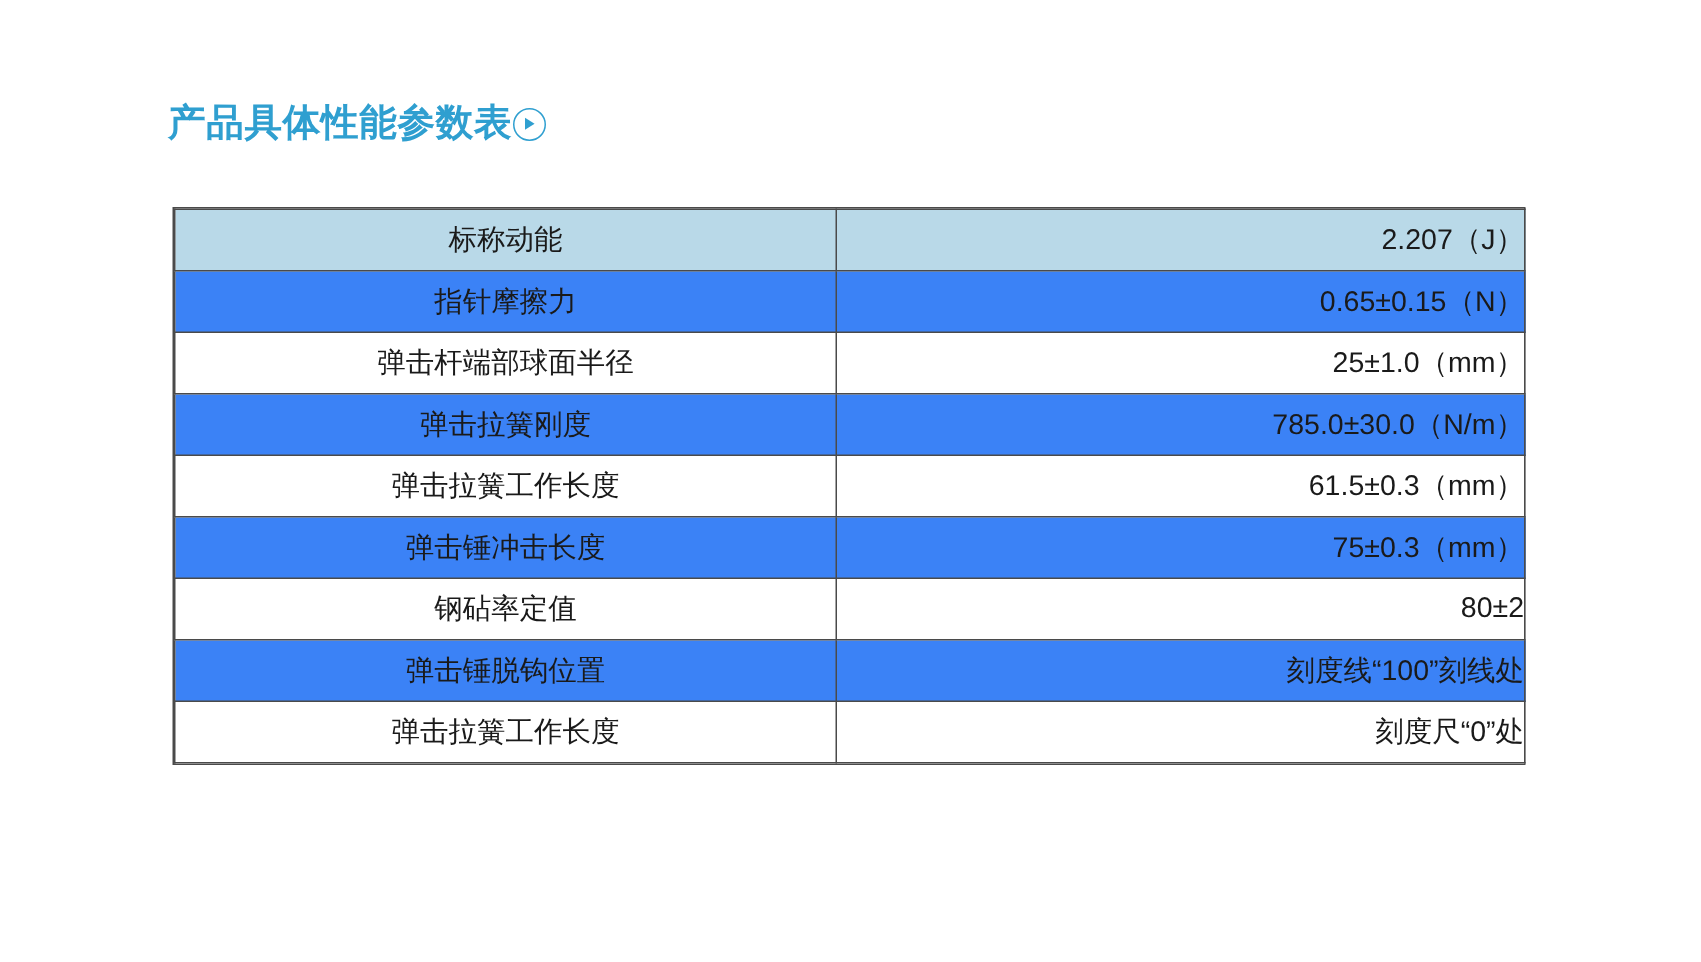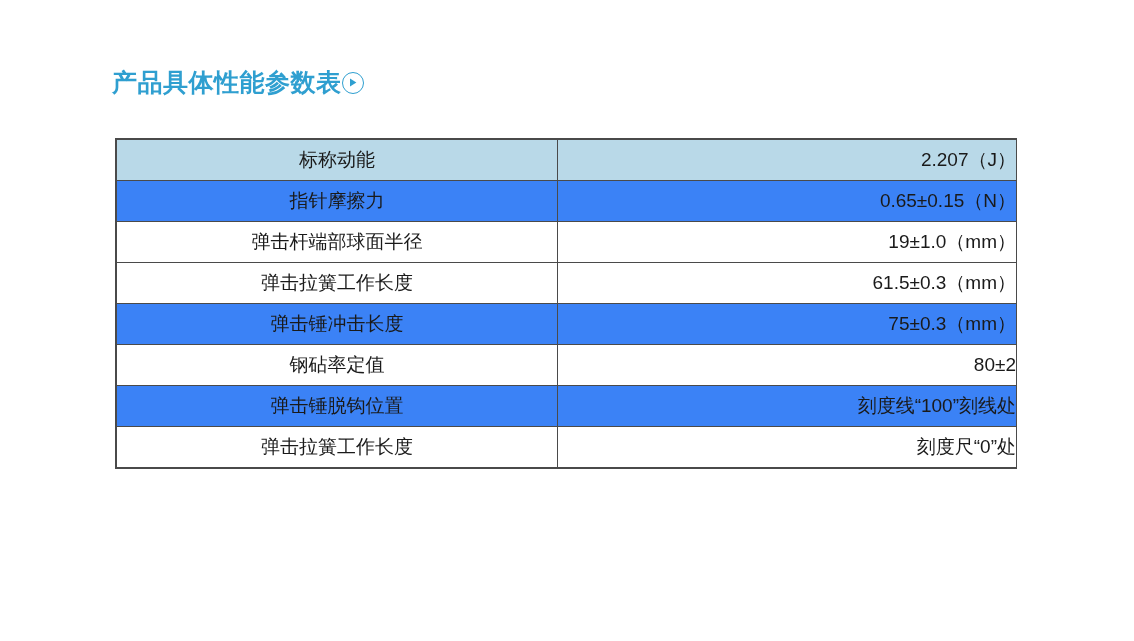--- a/index.html
+++ b/index.html
@@ -99,21 +99,25 @@
         <tr class="row-head">
           <td class="label-cell">标称动能</td>
           <td class="value-cell">2.207（J）</td>
         </tr>
         <tr class="row-green">
           <td class="label-cell">指针摩擦力</td>
           <td class="value-cell">0.65±0.15（N）</td>
         </tr>
         <tr class="row-white">
           <td class="label-cell">弹击杆端部球面半径</td>
-          <td class="value-cell">19±1.0（mm）</td>
+          <td class="value-cell">25±1.0（mm）</td>
+        </tr>
+        <tr class="row-green">
+          <td class="label-cell">弹击拉簧刚度</td>
+          <td class="value-cell">785.0±30.0（N/m）</td>
         </tr>
         <tr class="row-white">
           <td class="label-cell">弹击拉簧工作长度</td>
           <td class="value-cell">61.5±0.3（mm）</td>
         </tr>
         <tr class="row-green">
           <td class="label-cell">弹击锤冲击长度</td>
           <td class="value-cell">75±0.3（mm）</td>
         </tr>
         <tr class="row-white">

